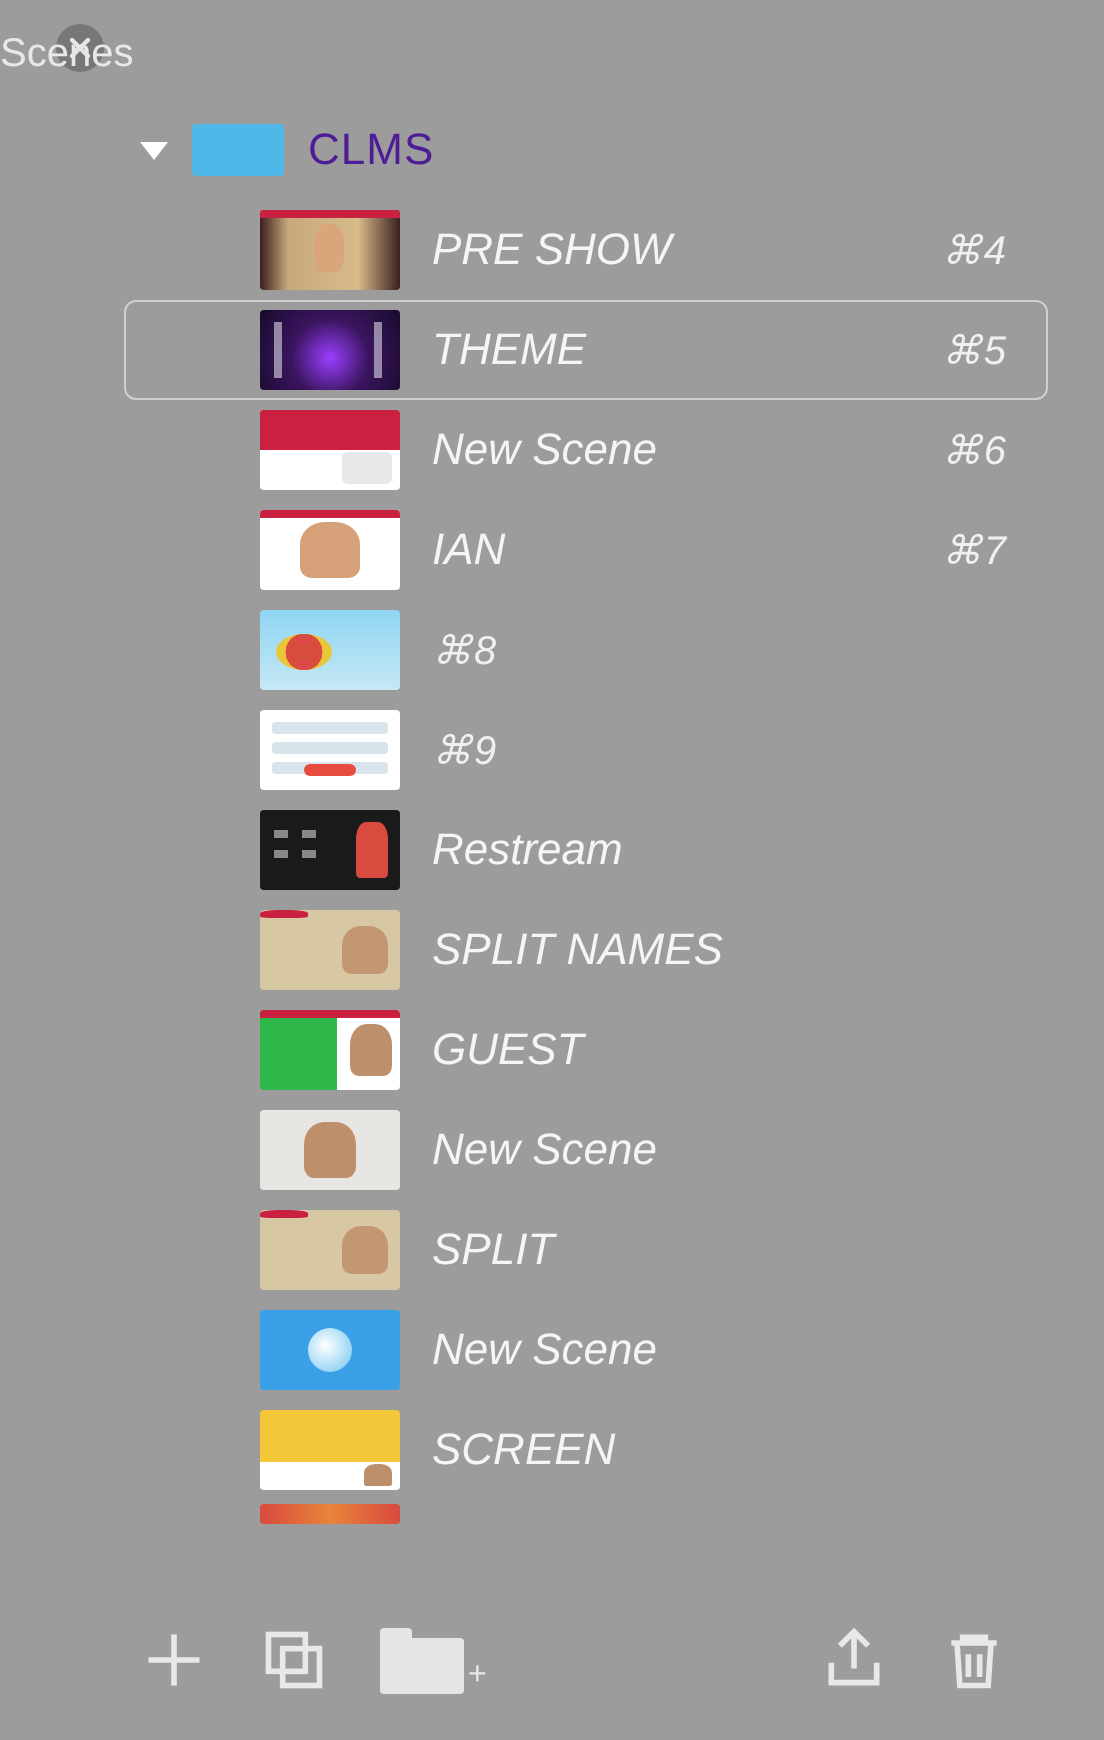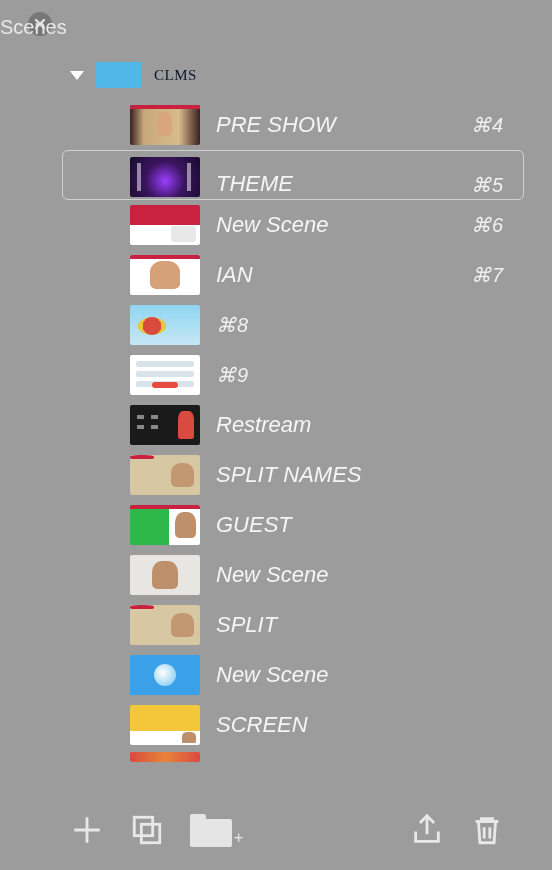--- a/index.html
+++ b/index.html
@@ -57,37 +57,35 @@
       border-right: 7px solid transparent;
       border-top: 9px solid #fff;
     }
     .group-swatch {
       width: 46px;
       height: 26px;
       background: #4fb8e8;
       border-radius: 2px;
     }
     .group-label {
-      font-size: 15px;
-      color: #0f172a;
+      font-size: 22px;
+      color: #4c1d95;
       letter-spacing: 0.5px;
-      font-family: Liberation Serif, serif;
     }
     .scene-list { margin-top: 6px; }
     .scene-row {
       display: flex;
       align-items: center;
       padding: 3px 18px 3px 130px;
       gap: 16px;
       height: 50px;
       font-style: italic;
     }
     .scene-row.selected {
       position: relative;
-      align-items: flex-end;
     }
     .scene-row.selected::before {
       content: "";
       position: absolute;
       left: 62px;
       right: 28px;
       top: 0;
       bottom: 0;
       border: 1.5px solid #d0d0d0;
       border-radius: 6px;

